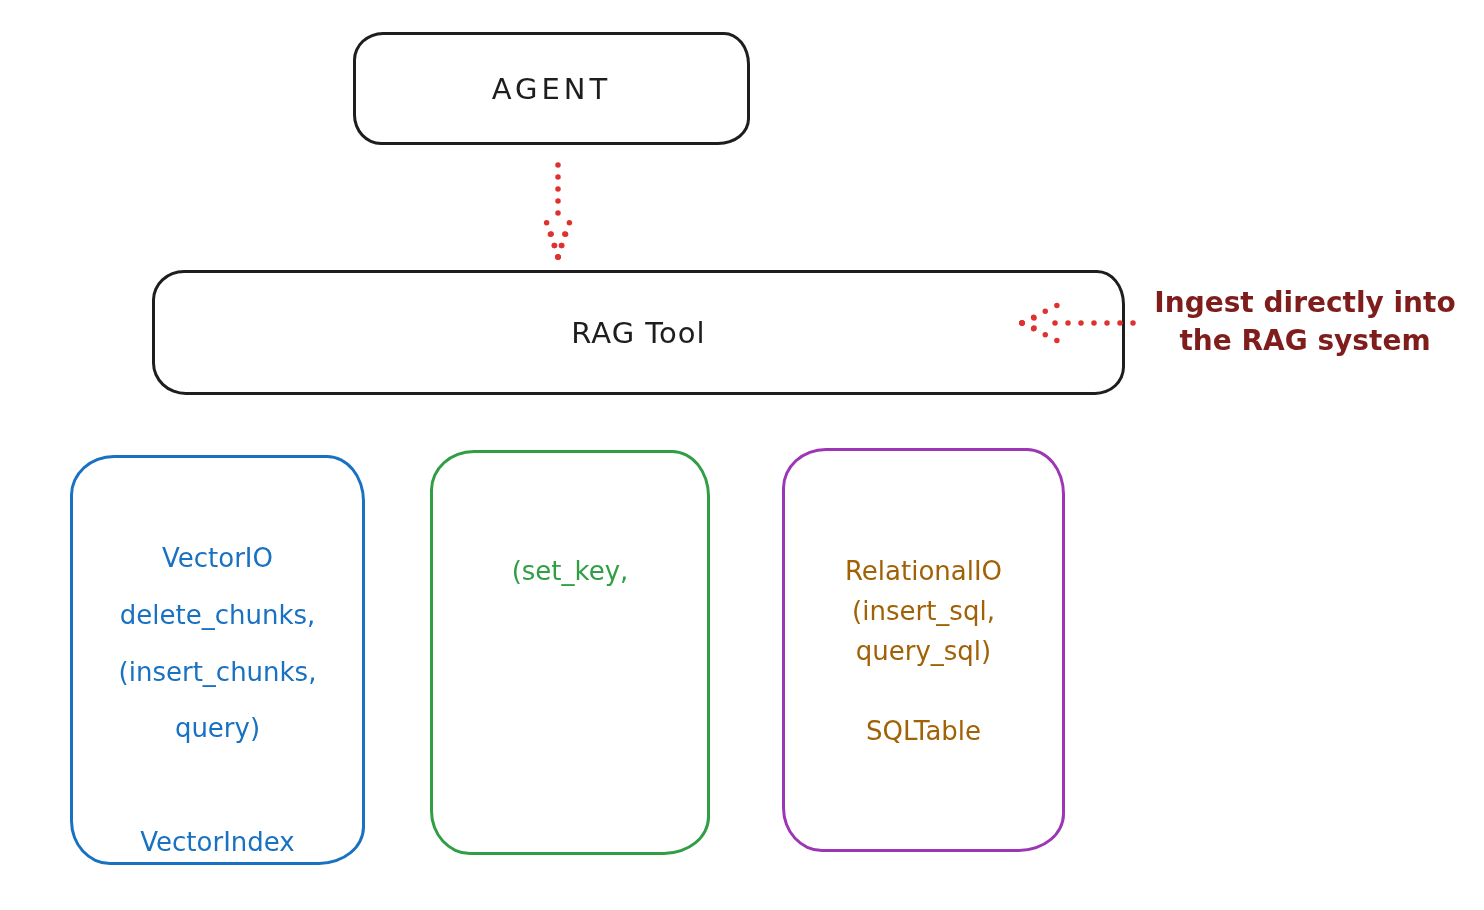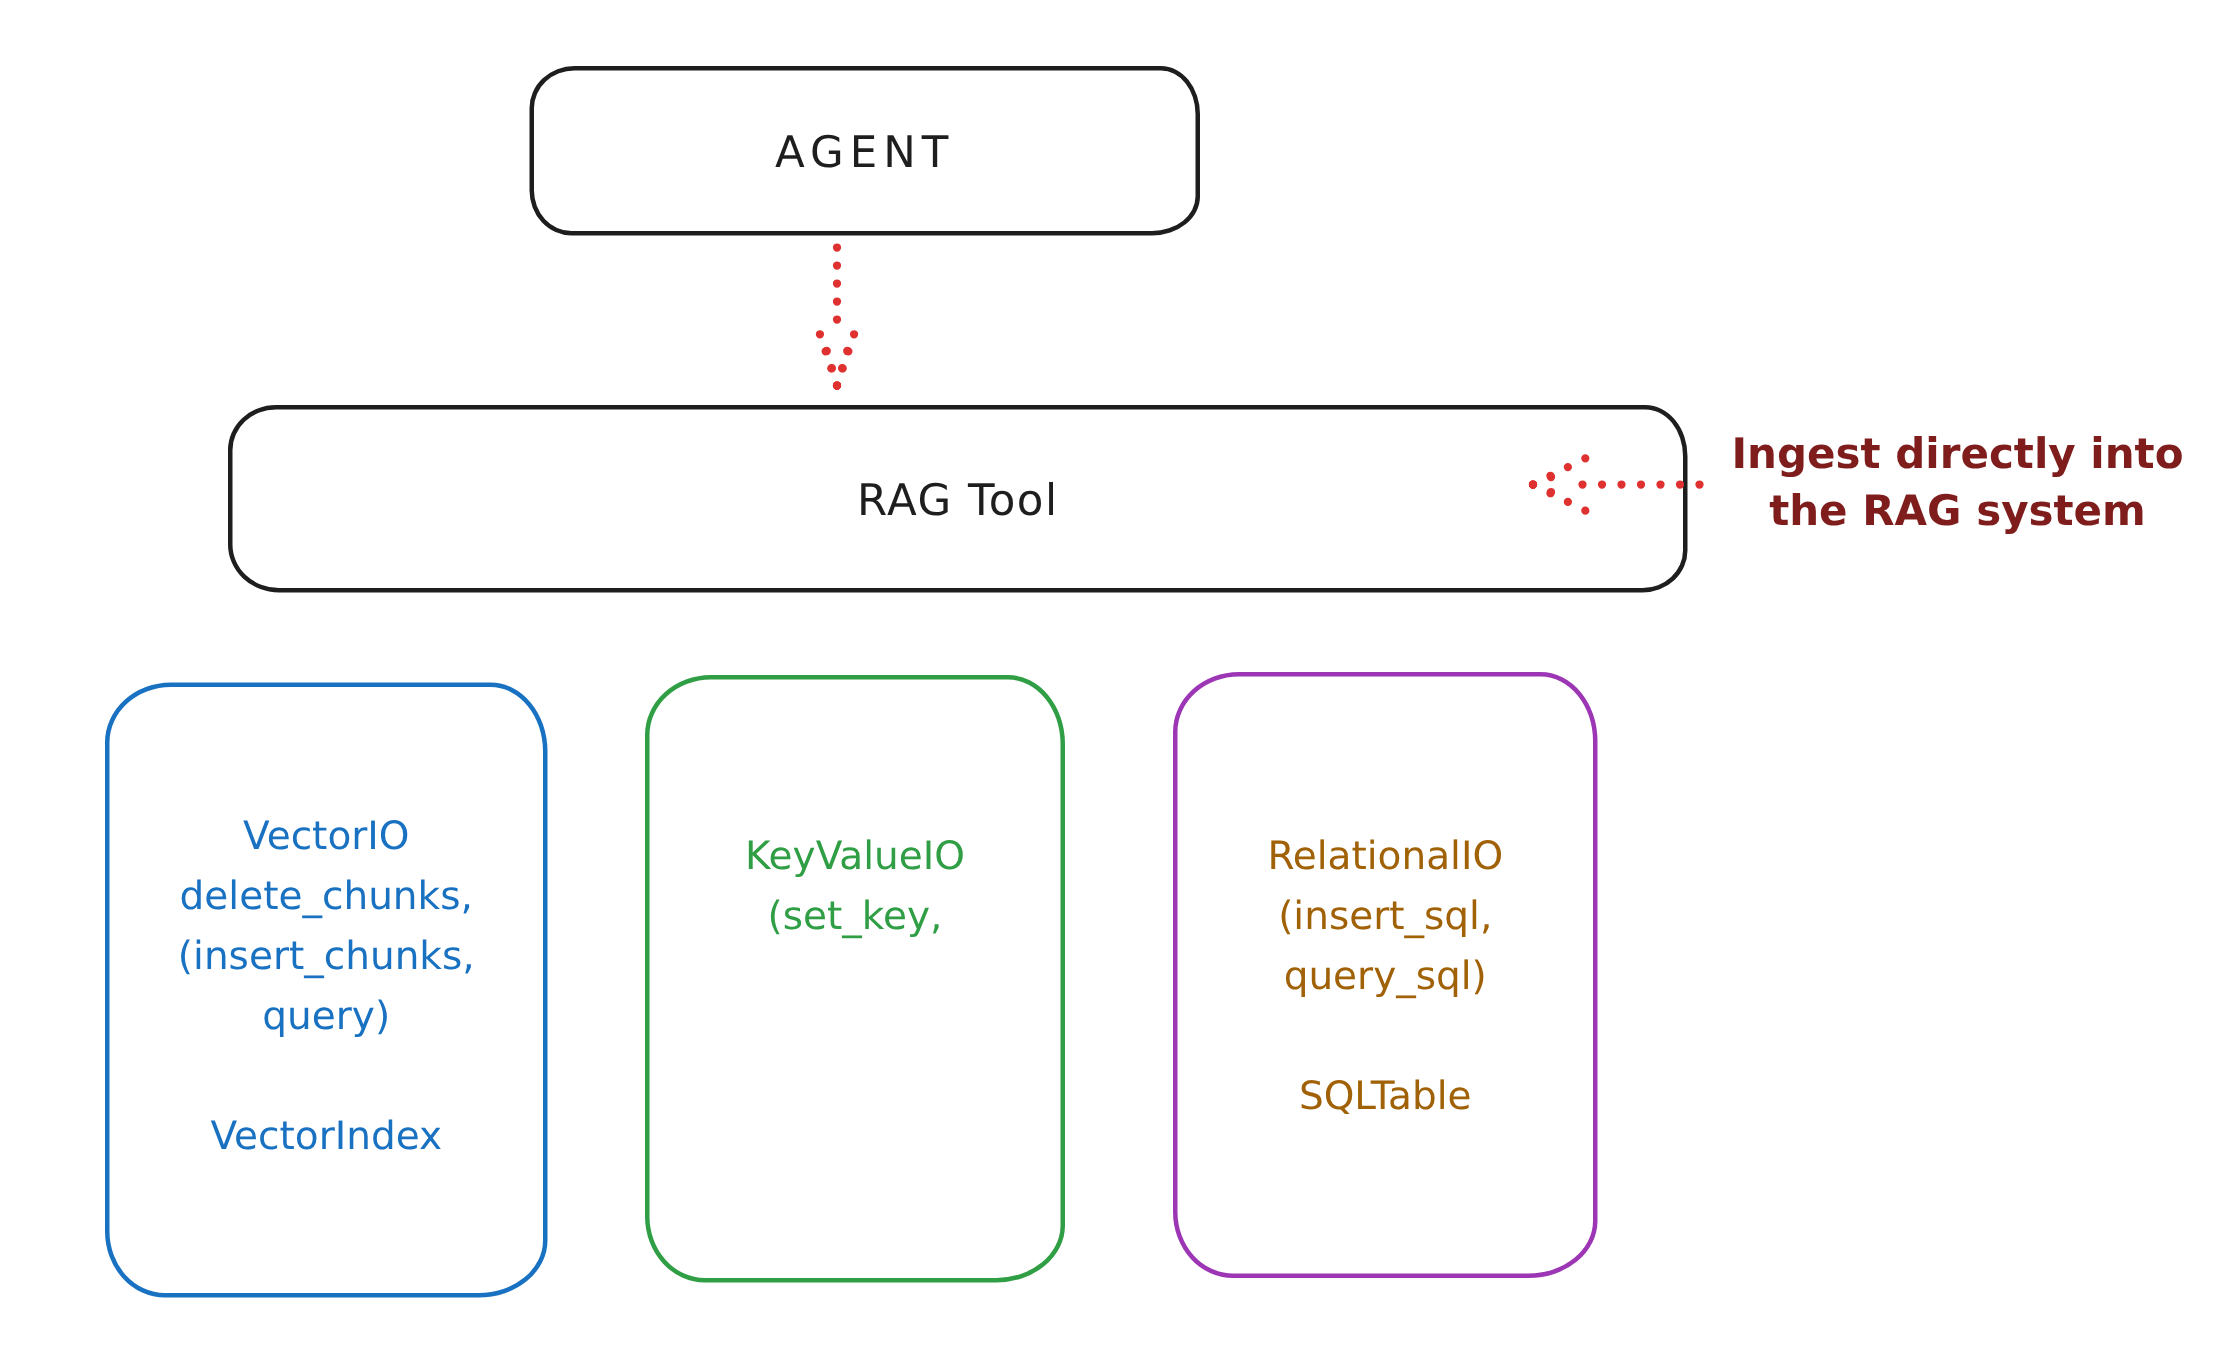--- a/index.html
+++ b/index.html
@@ -24,22 +24,22 @@
     justify-content: center;
     text-align: center;
   }
   
   .black-box {
     border: 3.5px solid #1e1e1e;
     color: #1e1e1e;
     font-size: 29px;
   }
   .agent-box {
-    left: 353px; top: 44px;
-    width: 447px; height: 113px;
+    left: 353px; top: 32px;
+    width: 397px; height: 113px;
     border-radius: 30px 26px 32px 28px / 28px 32px 26px 30px;
     letter-spacing: 4px;
   }
   .ragtool-box {
     left: 152px; top: 270px;
     width: 973px; height: 125px;
     border-radius: 32px 28px 30px 34px / 30px 34px 28px 32px;
     letter-spacing: 1px;
   }
   
@@ -52,20 +52,21 @@
     font-size: 26px;
     line-height: 40px;
   }
   .backend .spacer { height: 40px; }
   .backend-blue {
     left: 70px; top: 455px;
     width: 295px; height: 410px;
     border-color: #1971c2;
     color: #1971c2;
     padding-top: 80px;
+    justify-content: space-between;
   }
   .backend-green {
     left: 430px; top: 450px;
     width: 280px; height: 405px;
     border-color: #2f9e44;
     color: #2f9e44;
     padding-top: 98px;
   }
   .backend-purple {
     left: 782px; top: 448px;
@@ -132,21 +133,20 @@
   <div class="box backend backend-blue">
     <div>VectorIO</div>
     <div>delete_chunks,</div>
     <div>(insert_chunks,</div>
     <div>query)</div>
     <div class="spacer"></div>
     <div>VectorIndex</div>
   </div>
 
   <div class="box backend backend-green">
-    <div>KeyValueIO</div>
     <div>(set_key,</div>
     <div class="spacer"></div>
   </div>
 
   <div class="box backend backend-purple">
     <div>RelationalIO</div>
     <div>(insert_sql,</div>
     <div>query_sql)</div>
     <div class="spacer"></div>
     <div>SQLTable</div>

